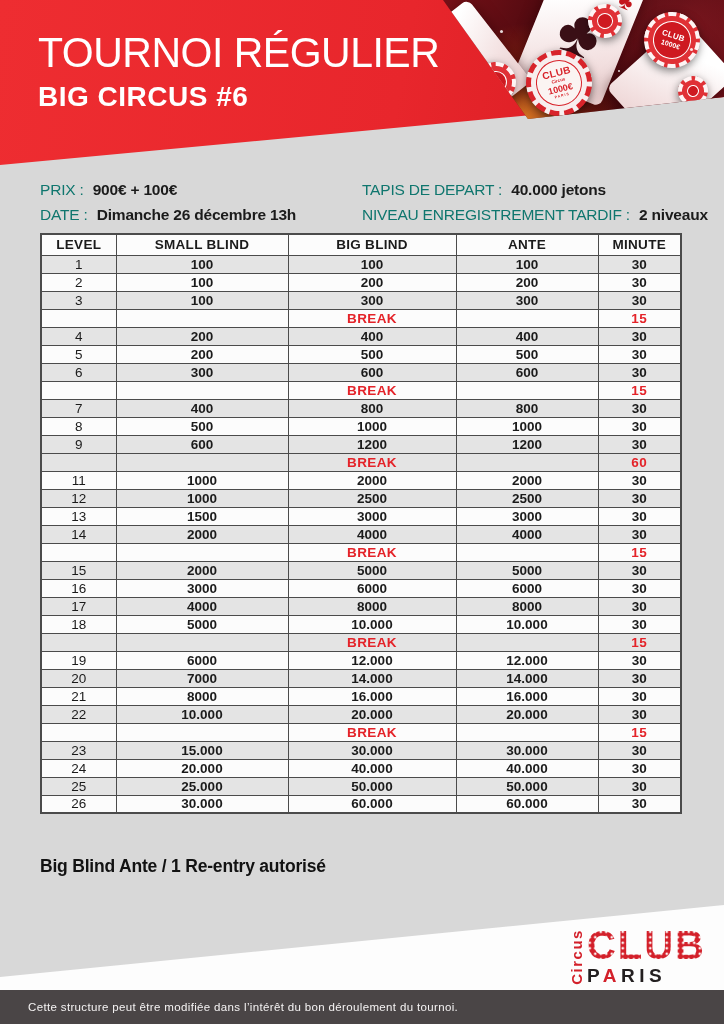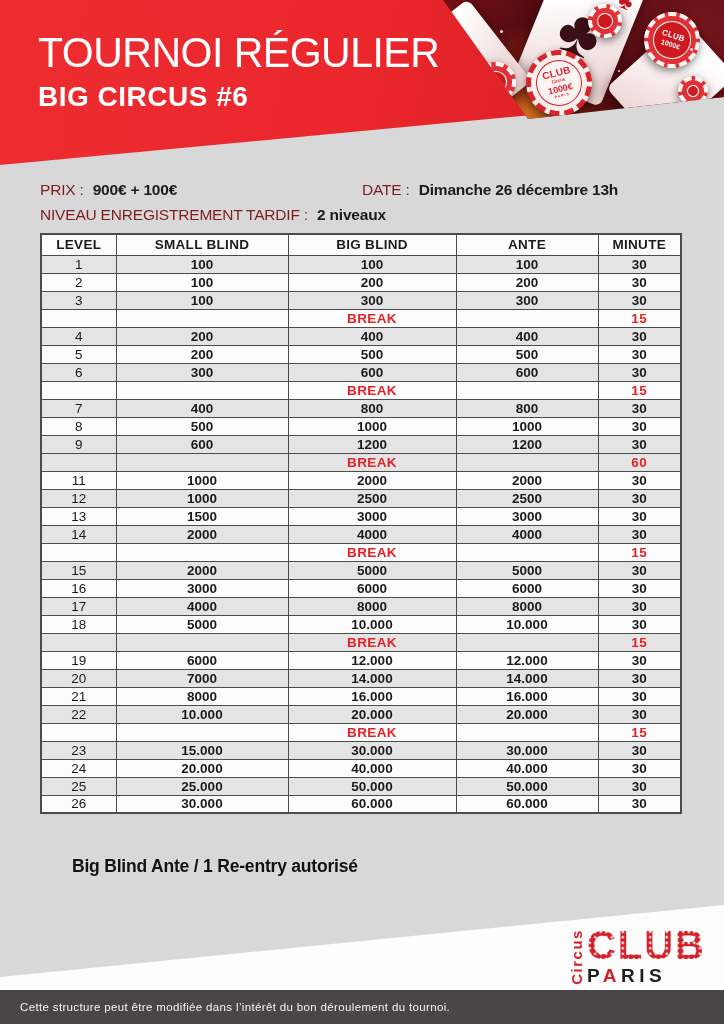--- a/index.html
+++ b/index.html
@@ -65,52 +65,52 @@
   .chip .t3{font-size:9px;font-weight:800;}
   .chip .t4{font-size:3.5px;font-weight:700;letter-spacing:1px;}
   .sparkle{position:absolute;border-radius:50%;background:#fff;opacity:.85;}
 
   
   .info{
     position:absolute;left:40px;top:181px;width:648px;
     display:grid;grid-template-columns:322px 1fr;row-gap:7px;
     font-size:15.5px;letter-spacing:-0.2px;white-space:nowrap;
   }
-  .info .label{font-weight:400;color:#7f1d1d;text-align:right;}
+  .info .label{font-weight:400;color:#0f766e;text-align:right;}
   .info .value{font-weight:700;margin-left:5px;}
 
   
   table.structure{
     position:absolute;left:40px;top:233px;width:640px;
     border-collapse:collapse;table-layout:fixed;
     border:2px solid var(--grid_line);
   }
   table.structure th, table.structure td{
     border:1px solid var(--grid_line);
     text-align:center;padding:0;overflow:hidden;
   }
   table.structure th{height:21px;font-weight:700;font-size:13.5px;letter-spacing:.3px;background:var(--row_white);}
   table.structure td{height:18px;font-size:13.5px;font-weight:700;}
   table.structure td.c-level{font-weight:400;}
   tr.shade td{background:var(--row_gray);}
   tr.plain td{background:var(--row_white);}
   tr.break-row td.c-big, tr.break-row td.c-min{color:var(--break_red);letter-spacing:.4px;}
 
   
-  .note{position:absolute;left:40px;top:856px;font-size:17.5px;font-weight:700;letter-spacing:-0.2px;color:#121212;margin-left:32px;}
+  .note{position:absolute;left:40px;top:856px;font-size:17.5px;font-weight:700;letter-spacing:-0.2px;color:#121212;}
 
   
   .white-band{
     position:absolute;left:0;top:900px;width:724px;height:124px;background:#fdfdfd;
     clip-path:polygon(0 77px,724px 5px,724px 124px,0 124px);
   }
   .bottom-bar{
     position:absolute;left:0;top:990px;width:724px;height:34px;
     background:var(--bar_dark);display:flex;align-items:center;
-    padding-left:20px;
+    padding-left:28px;
   }
   .bottom-bar .disclaimer{color:#f5f3f3;font-size:11.5px;letter-spacing:.35px;font-weight:400;}
 
   .logo{position:absolute;top:929px;right:18px;display:flex;align-items:stretch;}
   .logo-circus{
     writing-mode:vertical-rl;transform:rotate(180deg);
     color:var(--logo_red);font-weight:700;font-size:15px;letter-spacing:1.5px;
     text-align:center;margin-right:3px;line-height:1;
   }
   .logo-main{display:flex;flex-direction:column;}
@@ -181,20 +181,24 @@
   <span class="sparkle" style="left:70px;top:30px;width:3px;height:3px;"></span>
   <span class="sparkle" style="left:188px;top:70px;width:2px;height:2px;"></span>
   <span class="sparkle" style="left:260px;top:48px;width:3px;height:3px;"></span>
   <span class="sparkle" style="left:40px;top:52px;width:2px;height:2px;"></span>
 </div>
 
 <div class="info">
   <div>
     <span class="label">PRIX :</span>
     <span class="value">900€ + 100€</span>
+  </div>
+  <div>
+    <span class="label">TAPIS DE DEPART :</span>
+    <span class="value">40.000 jetons</span>
   </div>
   <div>
     <span class="label">DATE :</span>
     <span class="value">Dimanche 26 décembre 13h</span>
   </div>
   <div>
     <span class="label">NIVEAU ENREGISTREMENT TARDIF :</span>
     <span class="value">2 niveaux</span>
   </div>
 </div>

